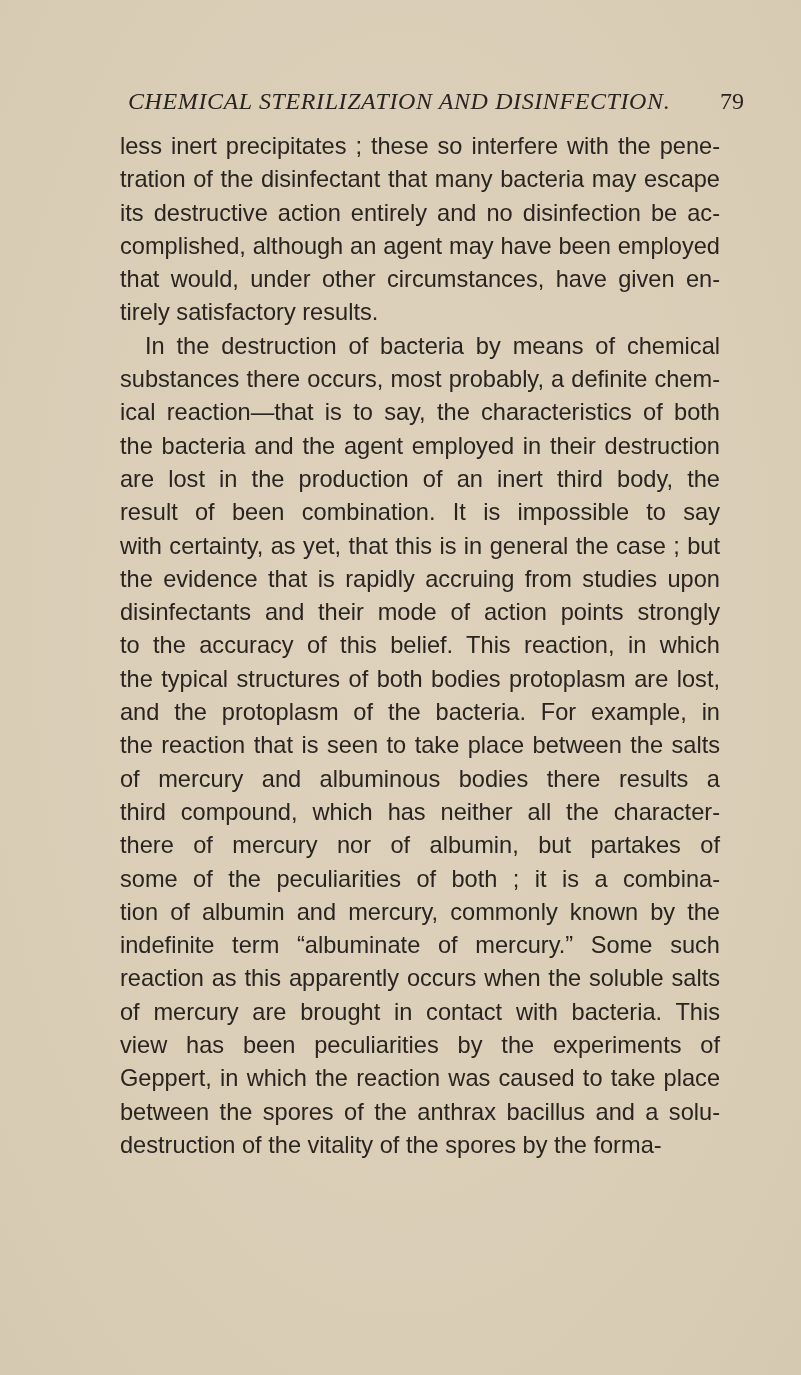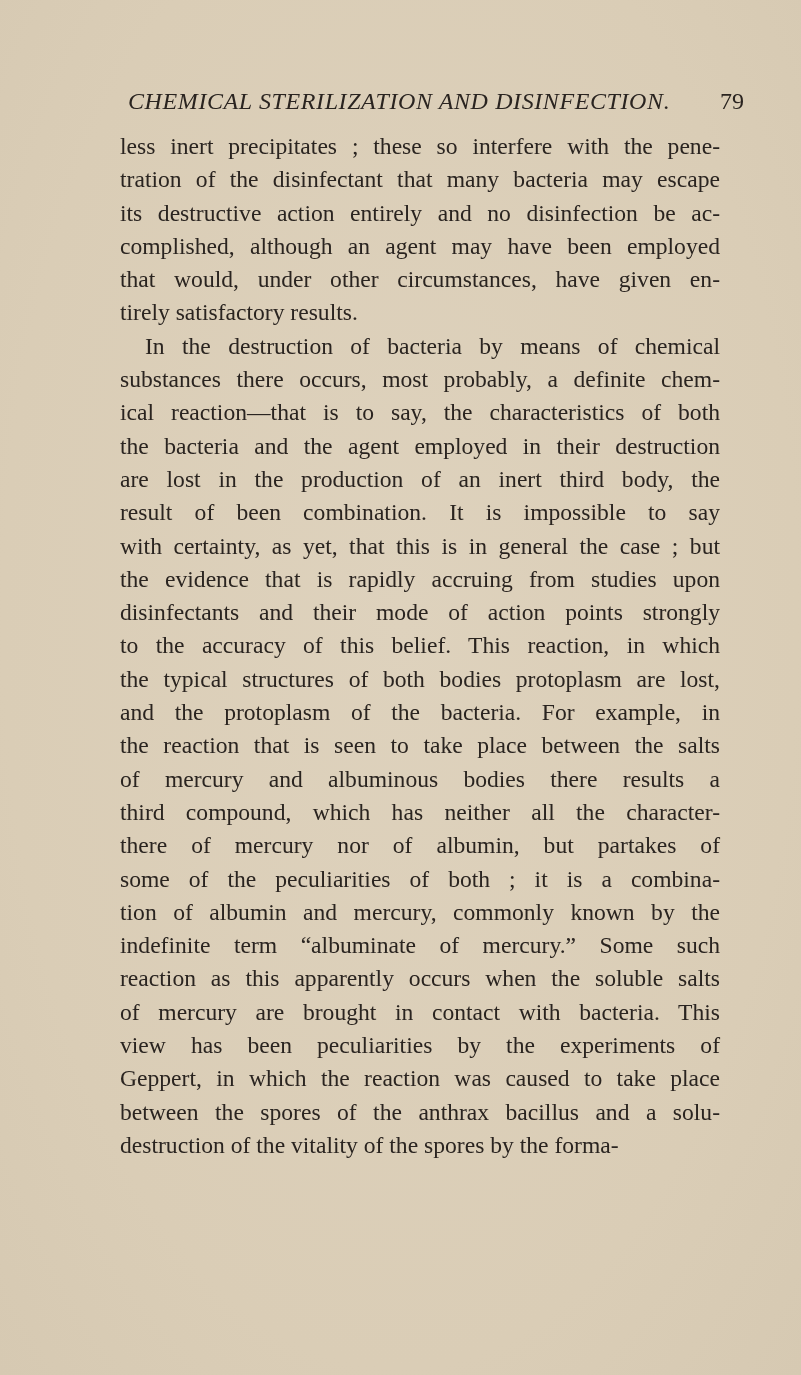--- a/index.html
+++ b/index.html
@@ -40,21 +40,21 @@
       position: absolute;
       right: -16px;
       top: 0;
       font-style: normal;
     }
     .body-text {
       position: absolute;
       left: 120px;
       top: 130px;
       width: 600px;
-      font-family: Liberation Serif, serif;
+      font-family: Liberation Sans, sans-serif;
       font-size: 23.6px;
       color: #2a2420;
     }
     .line {
       height: 33.3px;
       line-height: 33.3px;
       white-space: nowrap;
       text-align: justify;
       text-align-last: justify;
       width: 600px;

